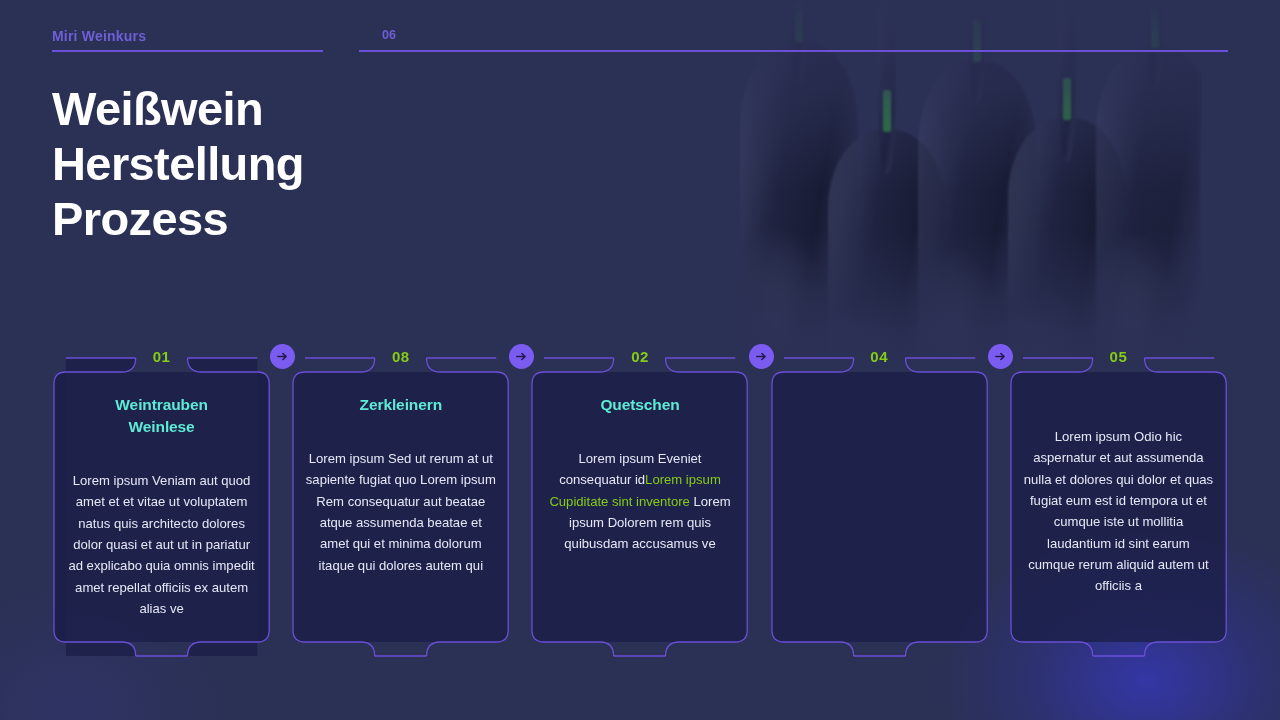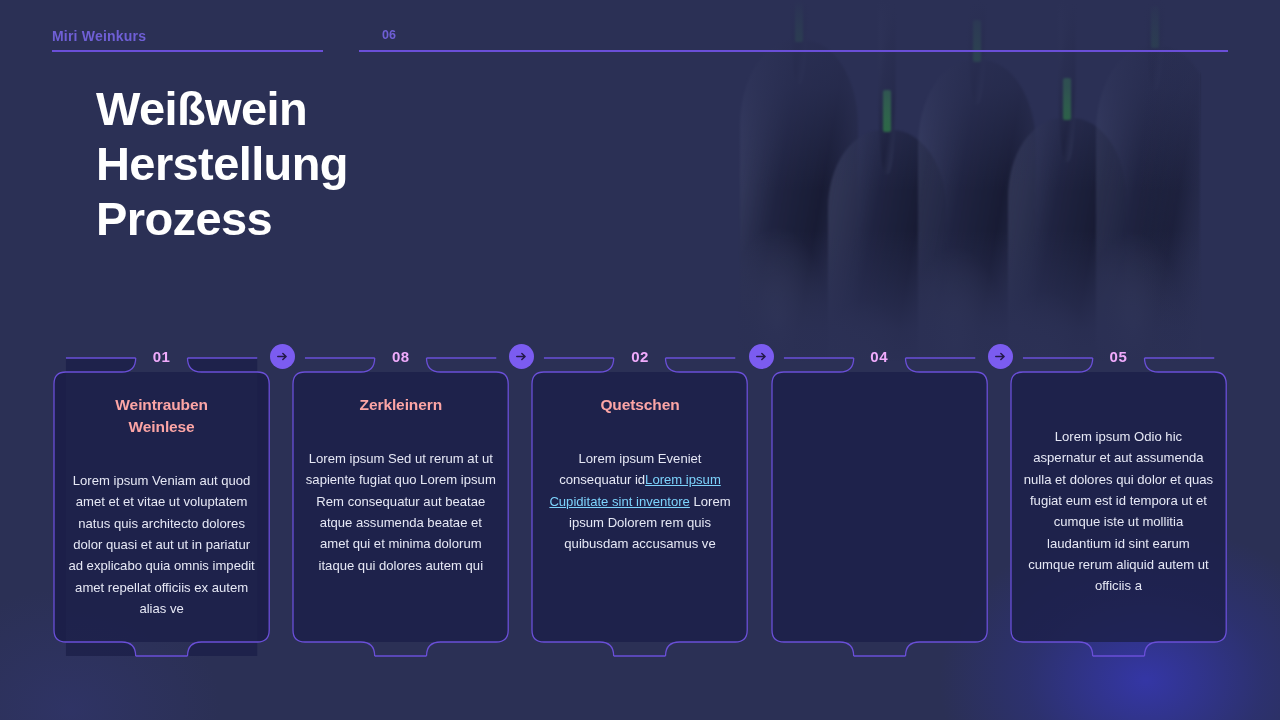--- a/index.html
+++ b/index.html
@@ -96,21 +96,20 @@
   }
 
   
   .title{
     position:absolute; left:52px; top:82px;
     width:520px;
     font-size:47px; line-height:1.17;
     font-weight:800; letter-spacing:-0.6px;
     color:#ffffff;
     white-space:pre-line;
-    margin-left:44px;
   }
 
   
   .cards{
     position:absolute; left:52px; top:346px;
     width:1176px; height:322px;
     display:flex; gap:20px;
   }
   .card{
     position:relative;
@@ -118,43 +117,43 @@
     height:322px;
   }
 
   
   .card-frame{ position:absolute; inset:0; width:100%; height:100%; }
   .card-frame path.fill{ fill:rgba(27,31,72,.80); }
   .card-frame path.stroke{ fill:none; stroke:#6a4fd8; stroke-width:1.3; }
 
   .card-num{
     position:absolute; top:2px; left:50%; transform:translateX(-50%);
-    font-size:15px; font-weight:700; color:#f0abfc;
+    font-size:15px; font-weight:700; color:#84cc16;
     letter-spacing:.5px;
     z-index:3;
   }
 
   .card-body{
     position:absolute; left:0; right:0; top:30px; bottom:26px;
     padding:18px 14px 0;
     z-index:2;
     text-align:center;
   }
   .card-title{
     font-size:15.5px; font-weight:800; line-height:1.42;
-    color:#fca5a5; white-space:pre-line;
+    color:#5eead4; white-space:pre-line;
     letter-spacing:-0.1px;
   }
   .card-title.accent{ color:#2ee6c8; }
   .card-text{
     margin-top:32px;
     font-size:13.1px; line-height:1.63;
     color:#e6e8f5;
   }
-  .card-text .hl{ color:#7dd3fc;text-decoration:underline; }
+  .card-text .hl{ color:#84cc16; }
 
   
   .arrow{
     position:absolute; top:344px;
     width:25px; height:25px; border-radius:50%;
     background:#7b5cf0;
     display:flex; align-items:center; justify-content:center;
     z-index:6;
   }
   .arrow svg{ display:block; }

